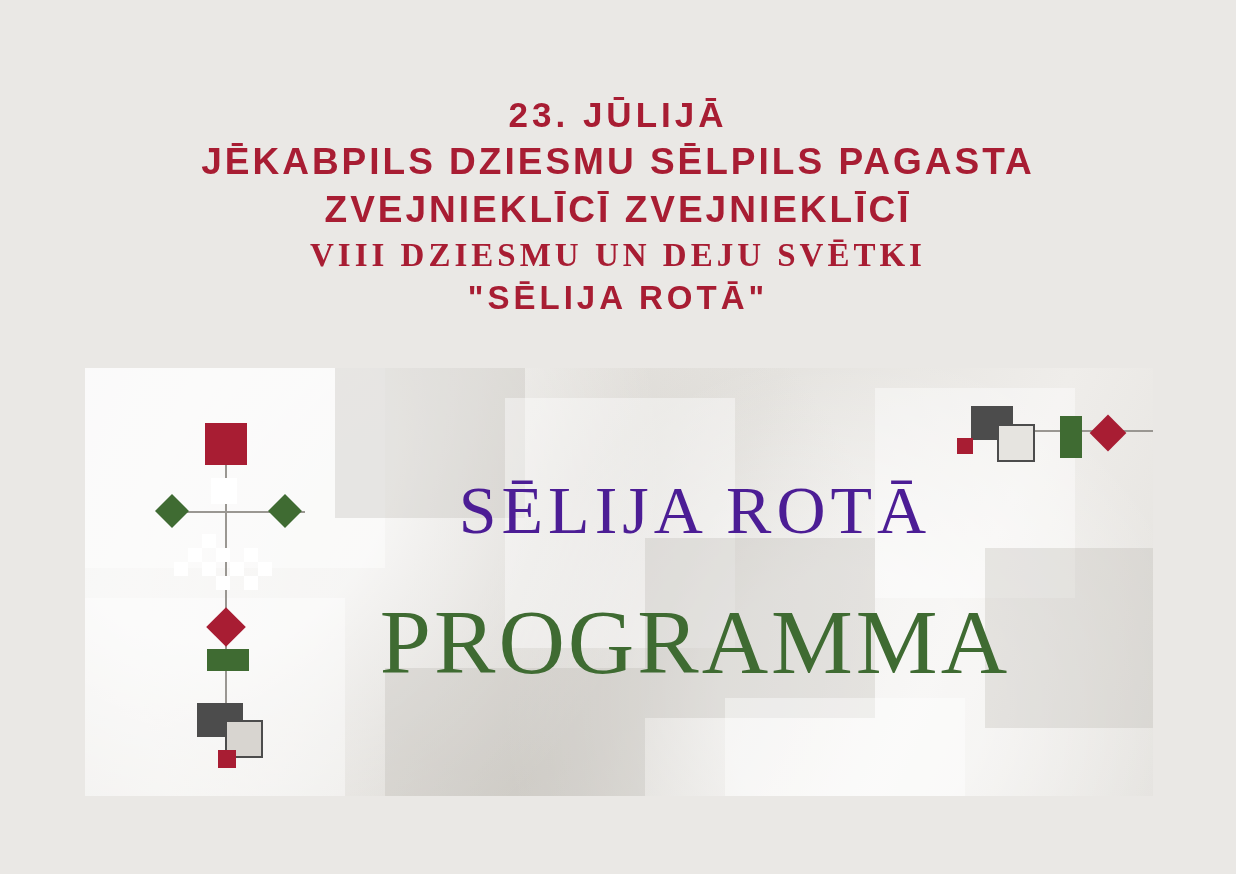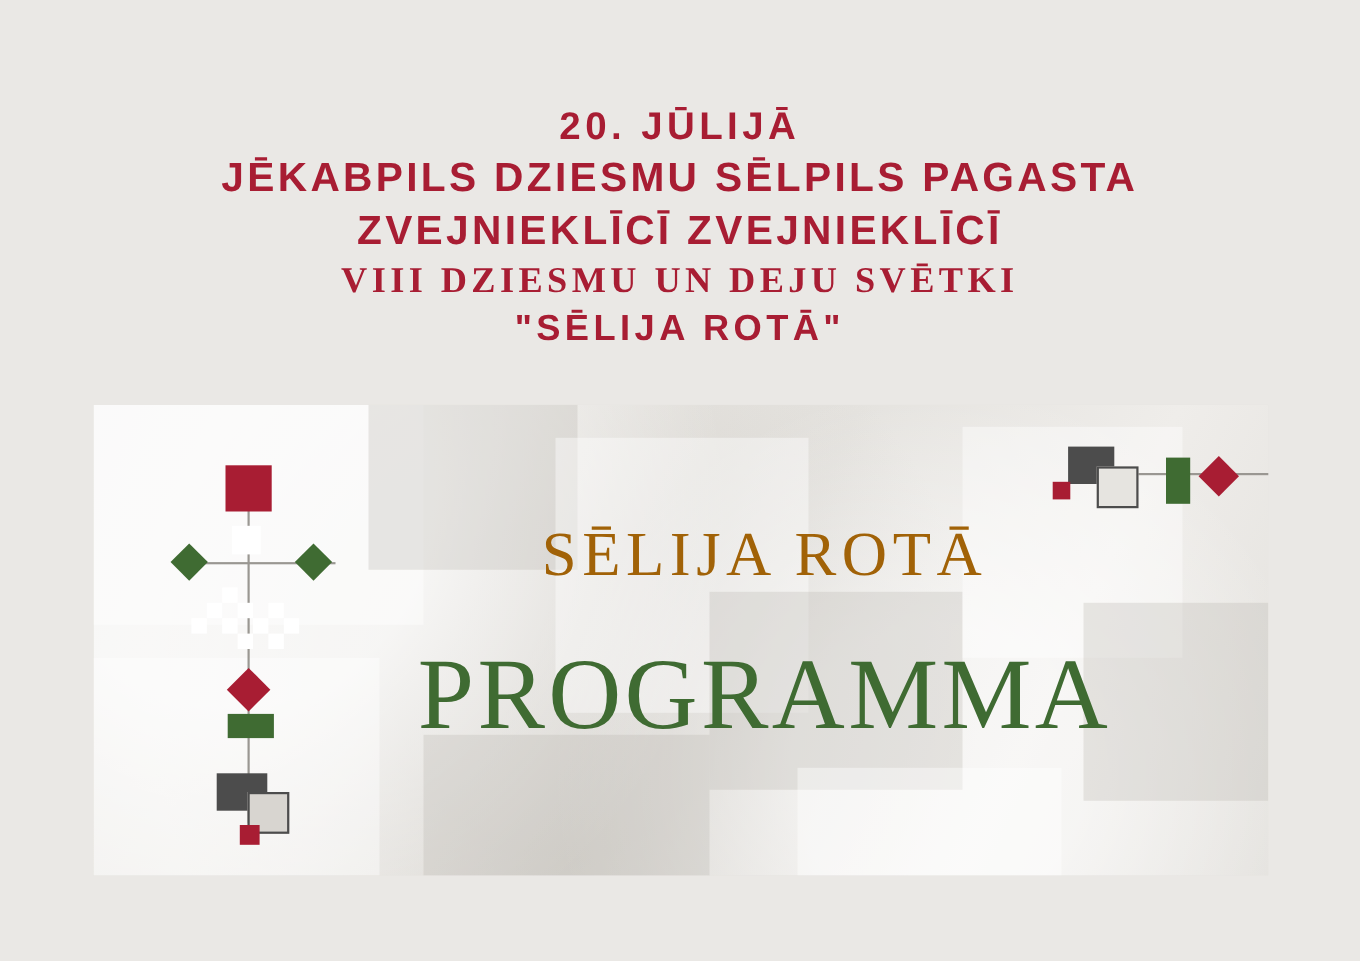--- a/index.html
+++ b/index.html
@@ -85,43 +85,43 @@
   
   .wordmark {
     position: absolute;
     left: 290px;
     top: 108px;
     width: 640px;
     text-align: center;
   }
   .wordmark .selija {
     font-family: "Liberation Serif", serif;
-    color: #a16207;
-    font-size: 57px;
+    color: #4c1d95;
+    font-size: 68px;
     letter-spacing: 5px;
     line-height: 1;
     white-space: nowrap;
   }
   .wordmark .programma {
     margin-top: 52px;
     font-family: "Liberation Serif", serif;
     color: #3f6b32;
     font-size: 92px;
     letter-spacing: 3px;
     line-height: 1;
     white-space: nowrap;
   }
 </style>
 </head>
 <body>
 
 <div class="poster">
 
   <div class="headline">
-    <span class="line l1">20. JŪLIJĀ</span>
+    <span class="line l1">23. JŪLIJĀ</span>
     <span class="line l2">JĒKABPILS DZIESMU SĒLPILS PAGASTA</span>
     <span class="line l3">ZVEJNIEKLĪCĪ ZVEJNIEKLĪCĪ</span>
     <span class="line l4">VIII DZIESMU UN DEJU SVĒTKI</span>
     <span class="line l5">"SĒLIJA ROTĀ"</span>
   </div>
 
   <div class="banner">
     <div class="paper"></div>
 
     <div class="rect" style="left:0px; top:0px; width:300px; height:200px;"></div>

